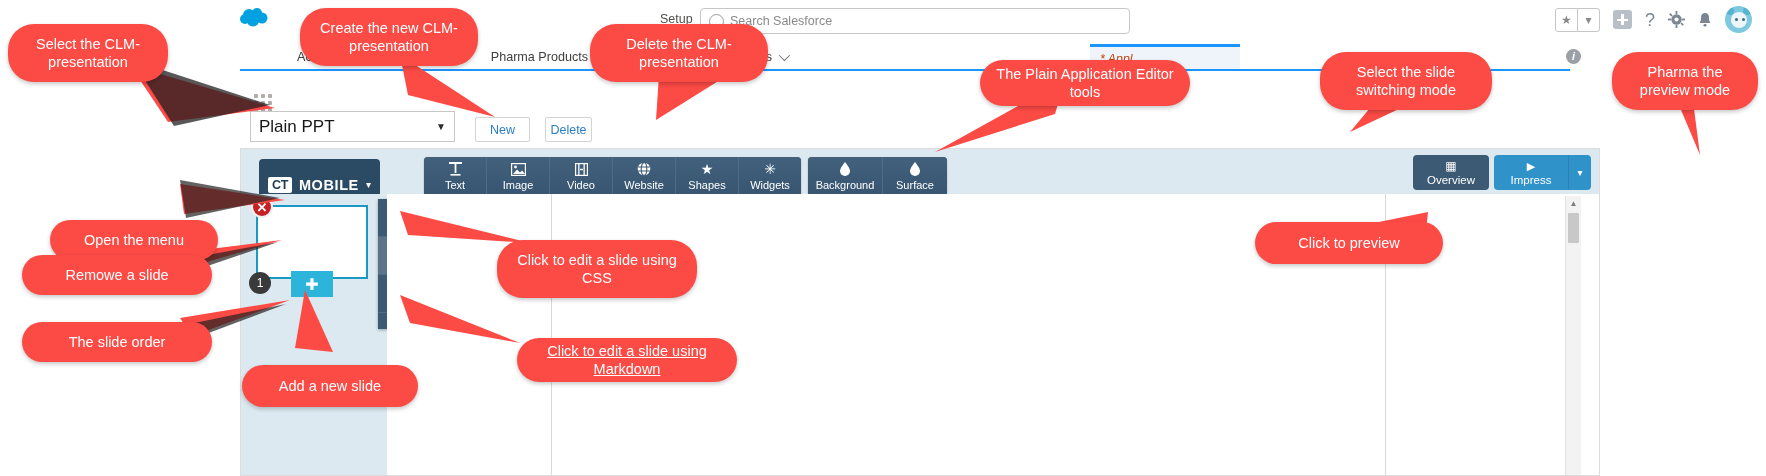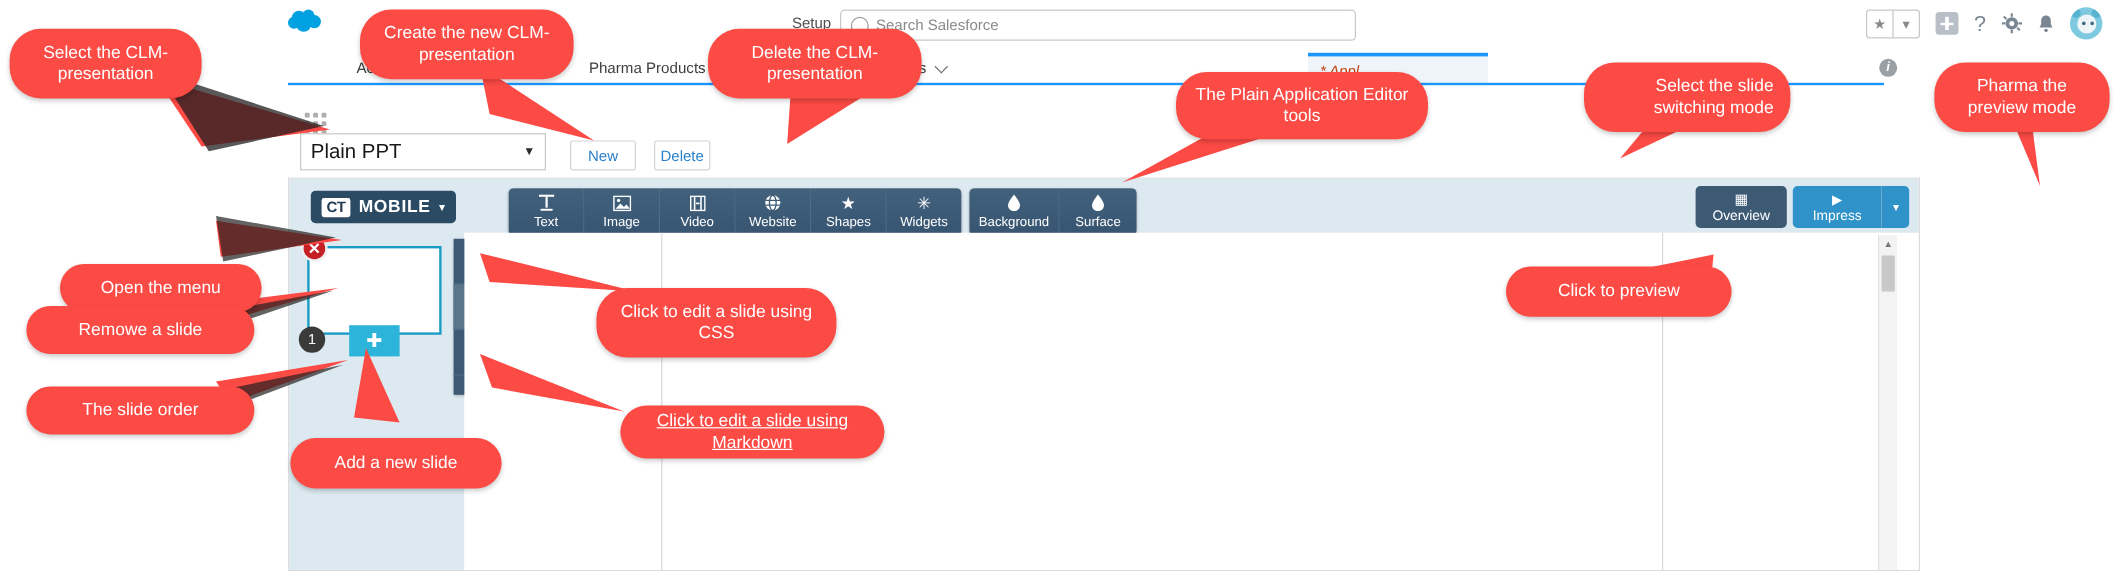--- a/index.html
+++ b/index.html
@@ -68,21 +68,21 @@
     box-sizing:border-box;display:flex;align-items:center;justify-content:center;
     font-size:12.5px;color:#2a7fc9;border-radius:2px;}
   #btn-new{left:475px;width:55px;}
   #btn-del{left:545px;width:47px;}
 
   
   .editor{position:absolute;left:240px;top:148px;width:1360px;height:328px;background:#fff;
     border:1px solid #dcdcdc;box-sizing:border-box;}
   .ed-topbar{position:absolute;left:241px;top:149px;width:1358px;height:45px;background:#dce9f0;}
   .logo-btn{position:absolute;left:259px;top:159px;height:27px;background:#2b4a63;border-radius:4px;
-    display:flex;align-items:center;padding:0 9px;gap:7px;}
+    display:flex;align-items:center;padding:12px 9px;gap:7px;}
   .logo-ct{background:#fff;color:#223c52;font-weight:bold;font-size:12.5px;padding:1px 4px;border-radius:2px;letter-spacing:-.4px;}
   .logo-mob{color:#fff;font-weight:bold;font-size:14.5px;letter-spacing:.6px;}
   .logo-car{color:#fff;font-size:10px;}
 
   
   .toolgroup{position:absolute;left:424px;top:157px;display:flex;align-items:stretch;gap:7px;}
   .toolset{display:flex;background:#3c5a74;border-radius:4px;overflow:hidden;
     box-shadow:0 1px 2px rgba(0,0,0,.25);}
   .tool{width:62px;padding:4px 0 5px;display:flex;flex-direction:column;align-items:center;gap:2px;
     color:#fff;font-size:11px;border-right:1px solid #4f6c86;background:linear-gradient(#42617c,#375571);}
@@ -461,22 +461,22 @@
   </div>
   <div class="tail" style="left:1300px;top:210px;">
     <svg width="130" height="40">
         <path d="M128 2 L0 28 L126 22 Z" fill="#fc4a45"></path>
       </svg>
   </div>
 
   <div class="callout" style="left:8px;top:24px;width:160px;height:58px;">Select the CLM-presentation</div>
   <div class="callout" style="left:300px;top:8px;width:178px;height:58px;">Create the new CLM-presentation</div>
   <div class="callout" style="left:590px;top:24px;width:178px;height:58px;">Delete the CLM-presentation</div>
-  <div class="callout" style="left:980px;top:60px;width:210px;height:56px;">The Plain Application Editor tools</div>
-  <div class="callout" style="left:1320px;top:52px;width:172px;height:58px;text-align:right;">Select the slide switching mode</div>
+  <div class="callout" style="left:980px;top:60px;width:210px;height:46px;">The Plain Application Editor tools</div>
+  <div class="callout" style="left:1320px;top:52px;width:172px;height:58px;">Select the slide switching mode</div>
   <div class="callout" style="left:1612px;top:52px;width:146px;height:58px;">Pharma the preview mode</div>
   <div class="callout" style="left:50px;top:184px;width:168px;height:40px;margin-top:36px;">Open the menu</div>
   <div class="callout" style="left:22px;top:255px;width:190px;height:40px;">Remowe a slide</div>
   <div class="callout" style="left:22px;top:322px;width:190px;height:40px;">The slide order</div>
   <div class="callout" style="left:242px;top:365px;width:176px;height:42px;">Add a new slide</div>
   <div class="callout" style="left:497px;top:240px;width:200px;height:58px;">Click to edit a slide using CSS</div>
   <div class="callout" style="left:517px;top:338px;width:220px;height:44px;text-decoration:underline;">Click to edit a slide using Markdown</div>
   <div class="callout" style="left:1255px;top:222px;width:188px;height:42px;">Click to preview</div>
 
 </div>

